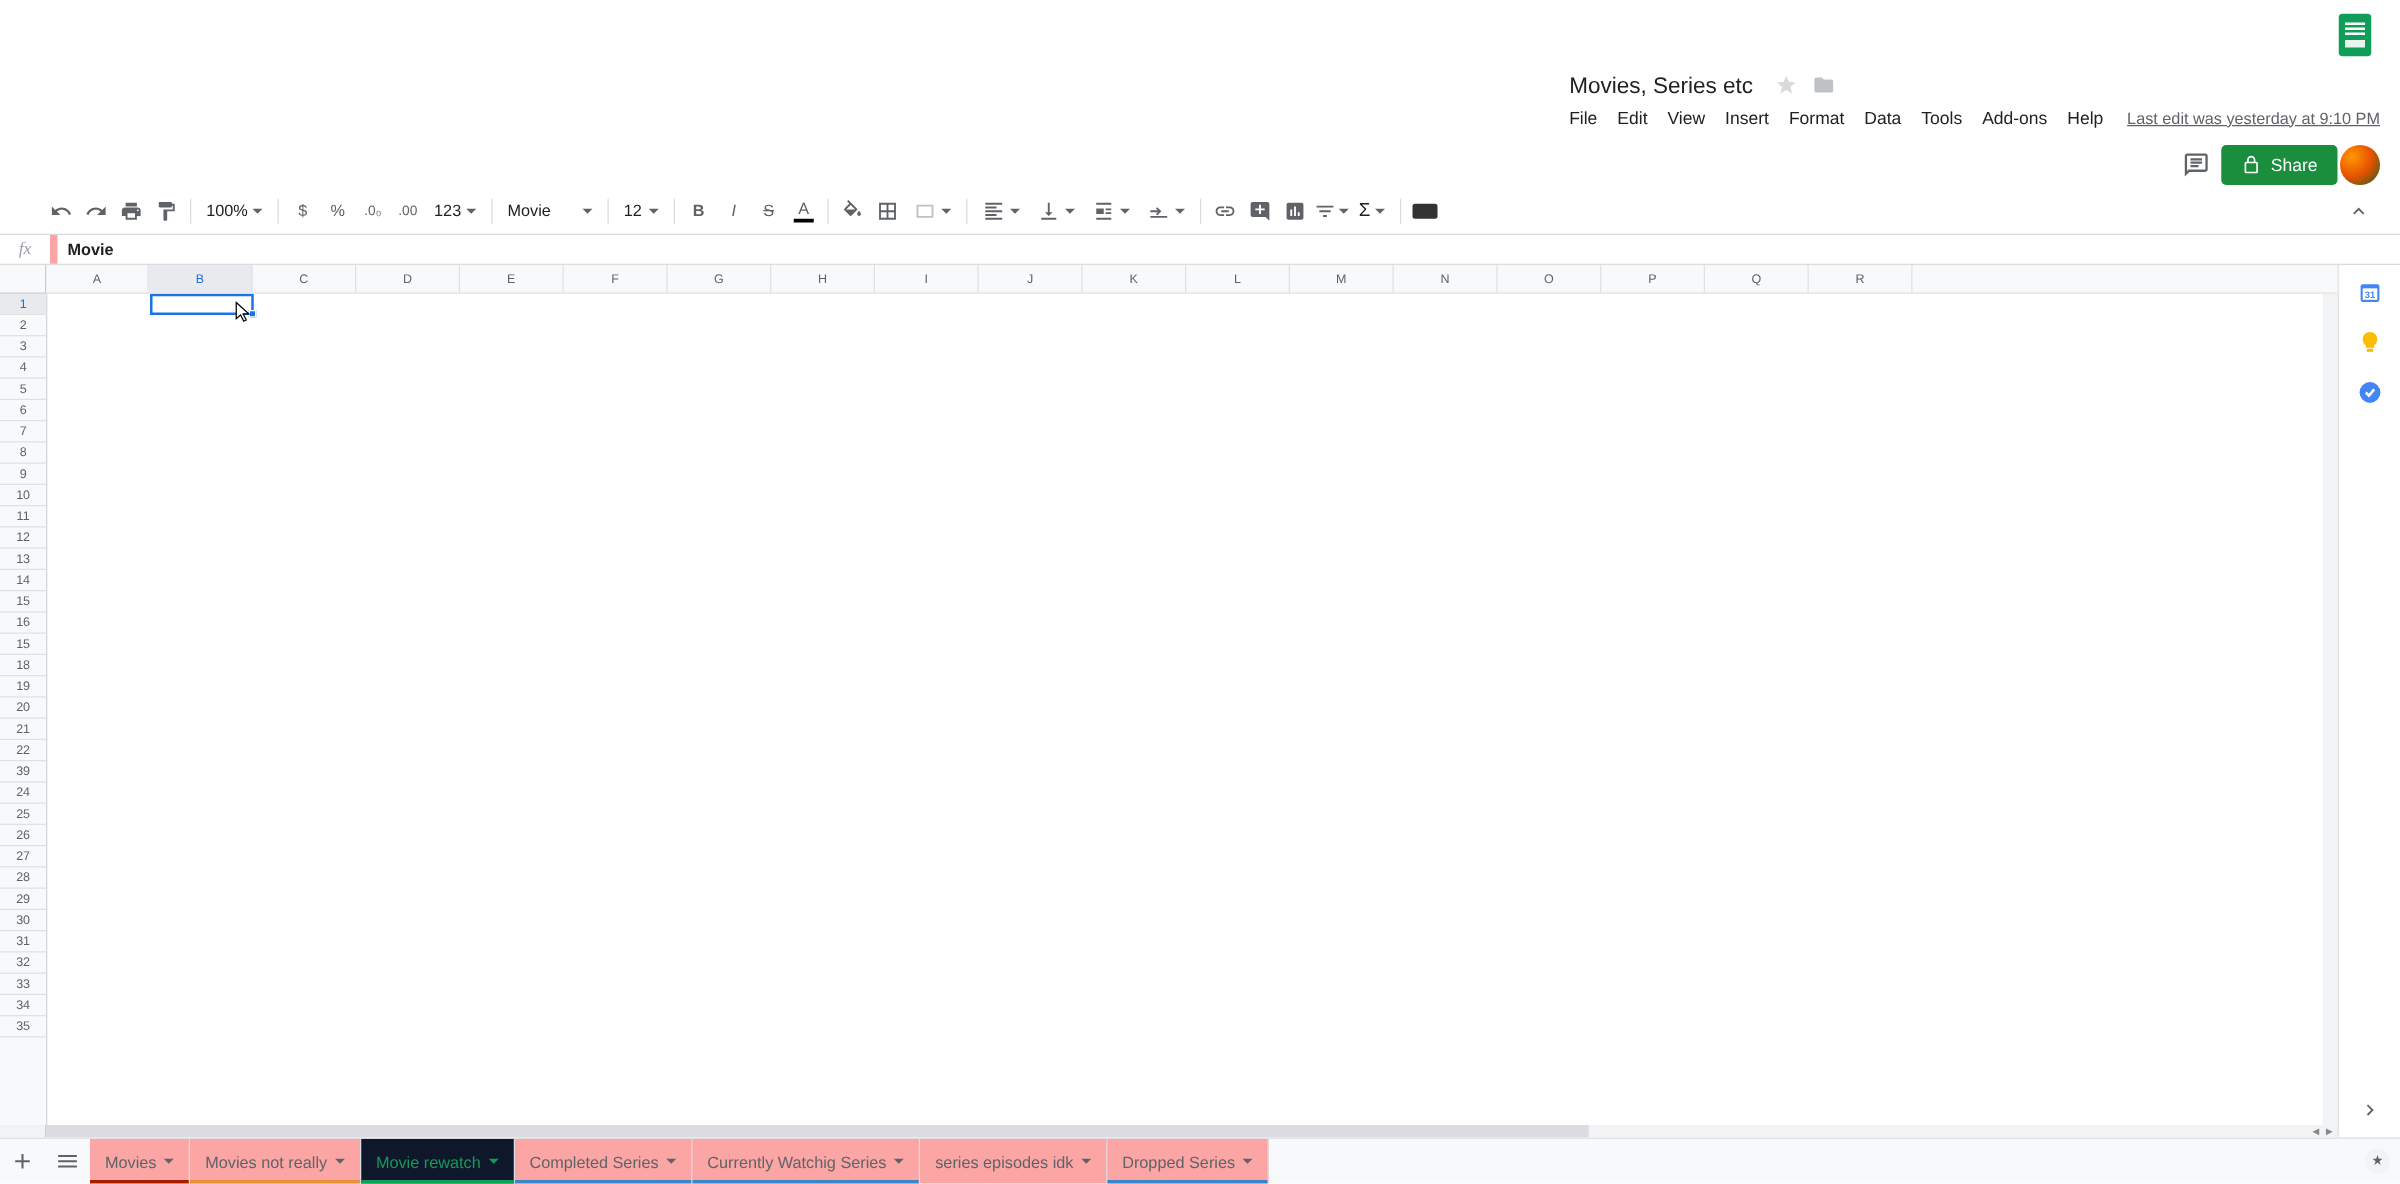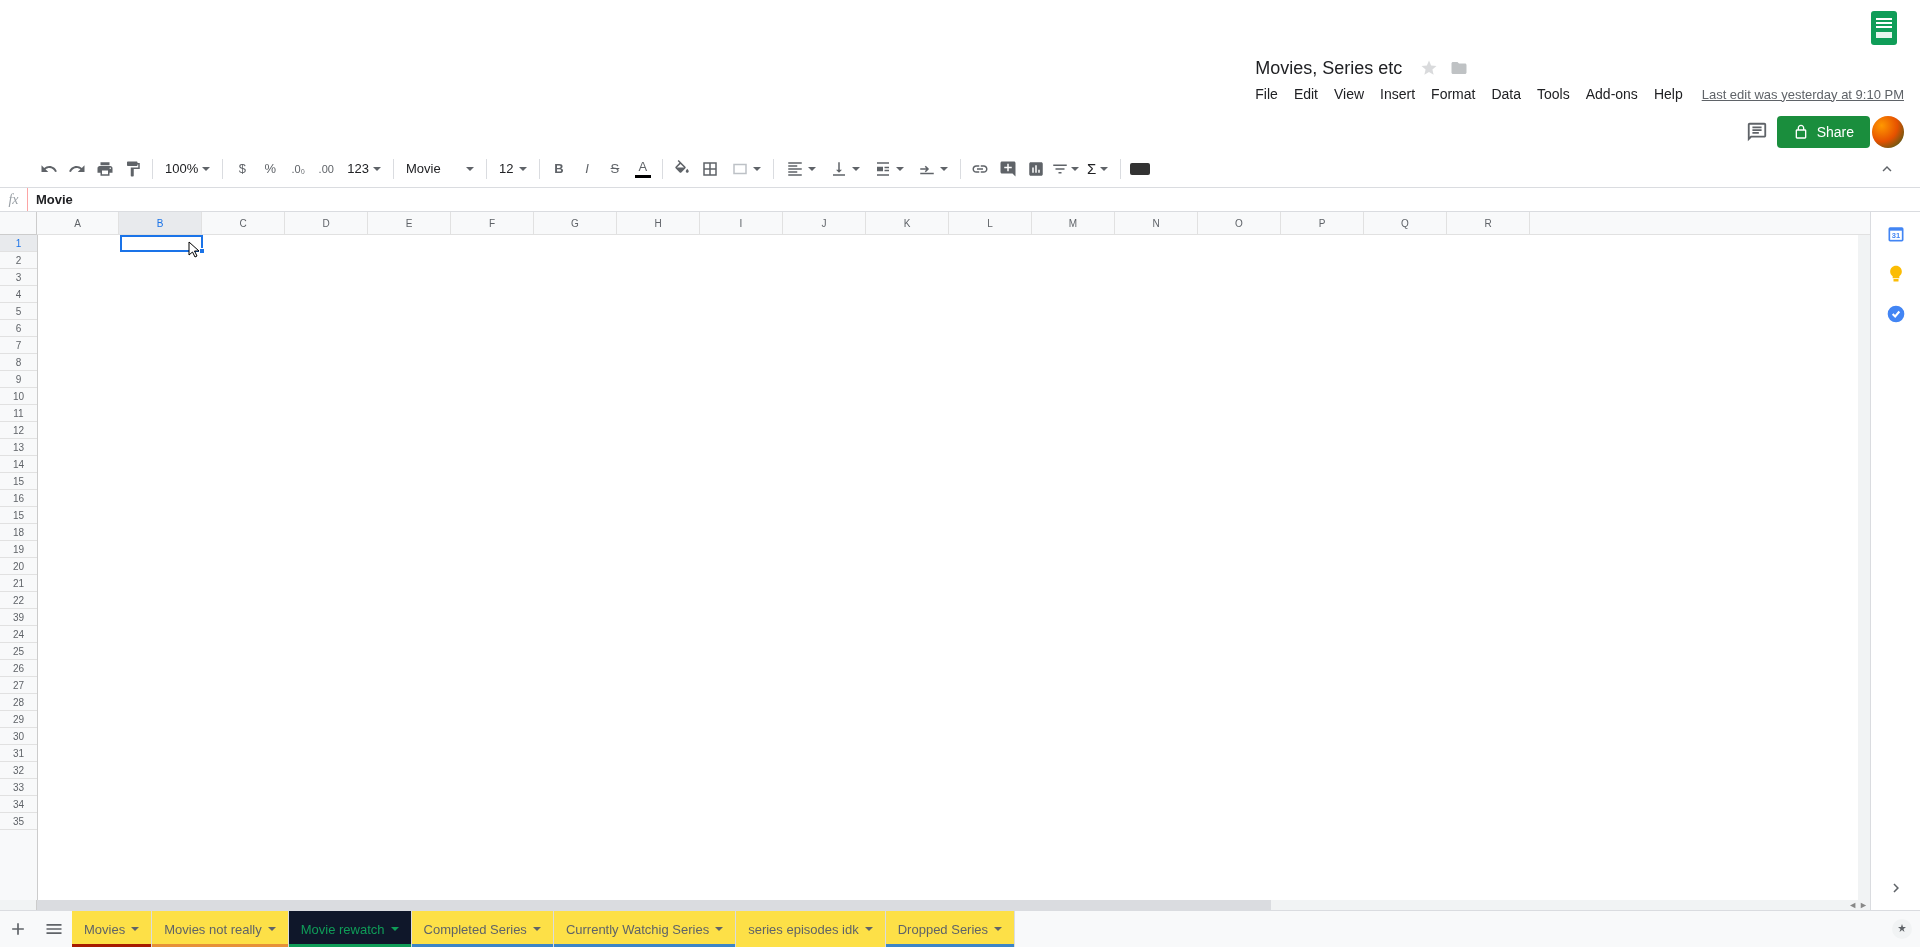--- a/index.html
+++ b/index.html
@@ -37,21 +37,21 @@
     .tb-font { min-width: 80px; justify-content: space-between;}
     .tb-size { min-width: 40px; justify-content: space-between;}
     .text-color-btn { flex-direction: column; gap:1px;}
     .text-color-bar { width: 16px; height: 3px; background: #000; }
     .spacer { flex: 1; }
     .collapse-btn { cursor: pointer; }
     .input-tools-btn { width: 20px; height: 12px; background: #333; border-radius: 2px;}
     
     
     .formula-bar { display: flex; align-items: center; border-bottom: 1px solid #dadce0; height: 24px; }
-    .fx-label { width: 28px; text-align: center; font-style: italic; color: #9aa0a6; font-size: 14px; font-family: 'Times New Roman', serif; border-right: 1px solid #fca5a5; height: 100%; display:flex; align-items:center; justify-content:center;}
+    .fx-label { width: 46px; text-align: center; font-style: italic; color: #9aa0a6; font-size: 14px; font-family: 'Times New Roman', serif; border-right: 6px solid #fca5a5; height: 100%; display:flex; align-items:center; justify-content:center;}
     .formula-input { flex: 1; padding: 2px 8px; font-size: 13px; font-weight: bold; }
     
     
     .main { flex: 1; display: flex; overflow: hidden; position: relative;}
     
     .grid-area { flex: 1; display: flex; flex-direction: column; overflow: hidden;}
     
     .col-headers { display: flex; height: 23px; background: #f8f9fa; border-bottom: 1px solid #e1e1e1;}
     .corner { width: 37px; height: 23px; background: #f8f9fa; border-right: 1px solid #ccc; border-bottom: 1px solid #ccc; margin-bottom:-1px;}
     .col-header { border-right: 1px solid #e1e1e1; display: flex; align-items: center; justify-content: center; font-size: 10px; color: #5f6368; cursor: pointer; }
@@ -80,21 +80,21 @@
     
     
     .side-panel { width: 50px; border-left: 1px solid #dadce0; display: flex; flex-direction: column; align-items: center; padding-top: 12px; gap: 20px;}
     .side-icon { width: 20px; height: 20px; cursor: pointer; display:flex; align-items:center; justify-content:center;}
     .side-panel-bottom { margin-top: auto; padding-bottom: 12px;}
     
     
     .sheet-bar { display: flex; align-items: center; height: 37px; border-top: 1px solid #dadce0; background: #f8f9fa;}
     .sheet-btn { width: 36px; height: 36px; display: flex; align-items: center; justify-content: center; cursor: pointer; color: #5f6368;}
     .sheet-tabs { display: flex; align-items: stretch; height: 100%; overflow: hidden;}
-    .sheet-tab { display: flex; align-items: center; gap: 6px; padding: 0 12px; font-size: 13px; color: #5f6368; cursor: pointer; background: #fde047; border-right: 1px solid #dadce0; position: relative;}
+    .sheet-tab { display: flex; align-items: center; gap: 6px; padding: 0 12px; font-size: 13px; color: #5f6368; cursor: pointer; background: #fca5a5; border-right: 1px solid #dadce0; position: relative;}
     .sheet-tab.active { background: #0f172a; color: #0f9d58; font-weight: 500;}
     .sheet-tab.active::after { content:""; position: absolute; bottom:0; left:0; right:0; height:3px; background:#0f9d58;}
     .sheet-tab.c-red::after { content:""; position: absolute; bottom:0; left:0; right:0; height:3px; background:#a61c00;}
     .sheet-tab.c-orange::after { content:""; position: absolute; bottom:0; left:0; right:0; height:3px; background:#e69138;}
     .sheet-tab.c-blue::after { content:""; position: absolute; bottom:0; left:0; right:0; height:3px; background:#3d85c6;}
     .sheet-tab .tab-arrow { border: 4px solid transparent; border-top: 4px solid currentColor; margin-top: 4px;}
     .explore-btn { margin-left: auto; width: 36px; height: 36px; display:flex; align-items:center; justify-content:center; cursor:pointer;}
     
     svg { display: block; }
   </style>

